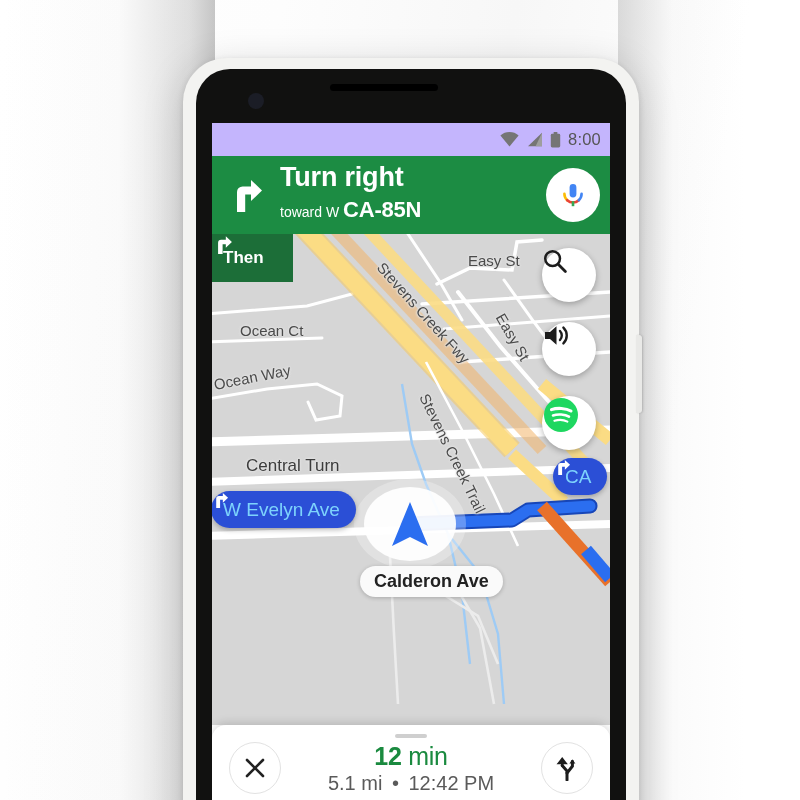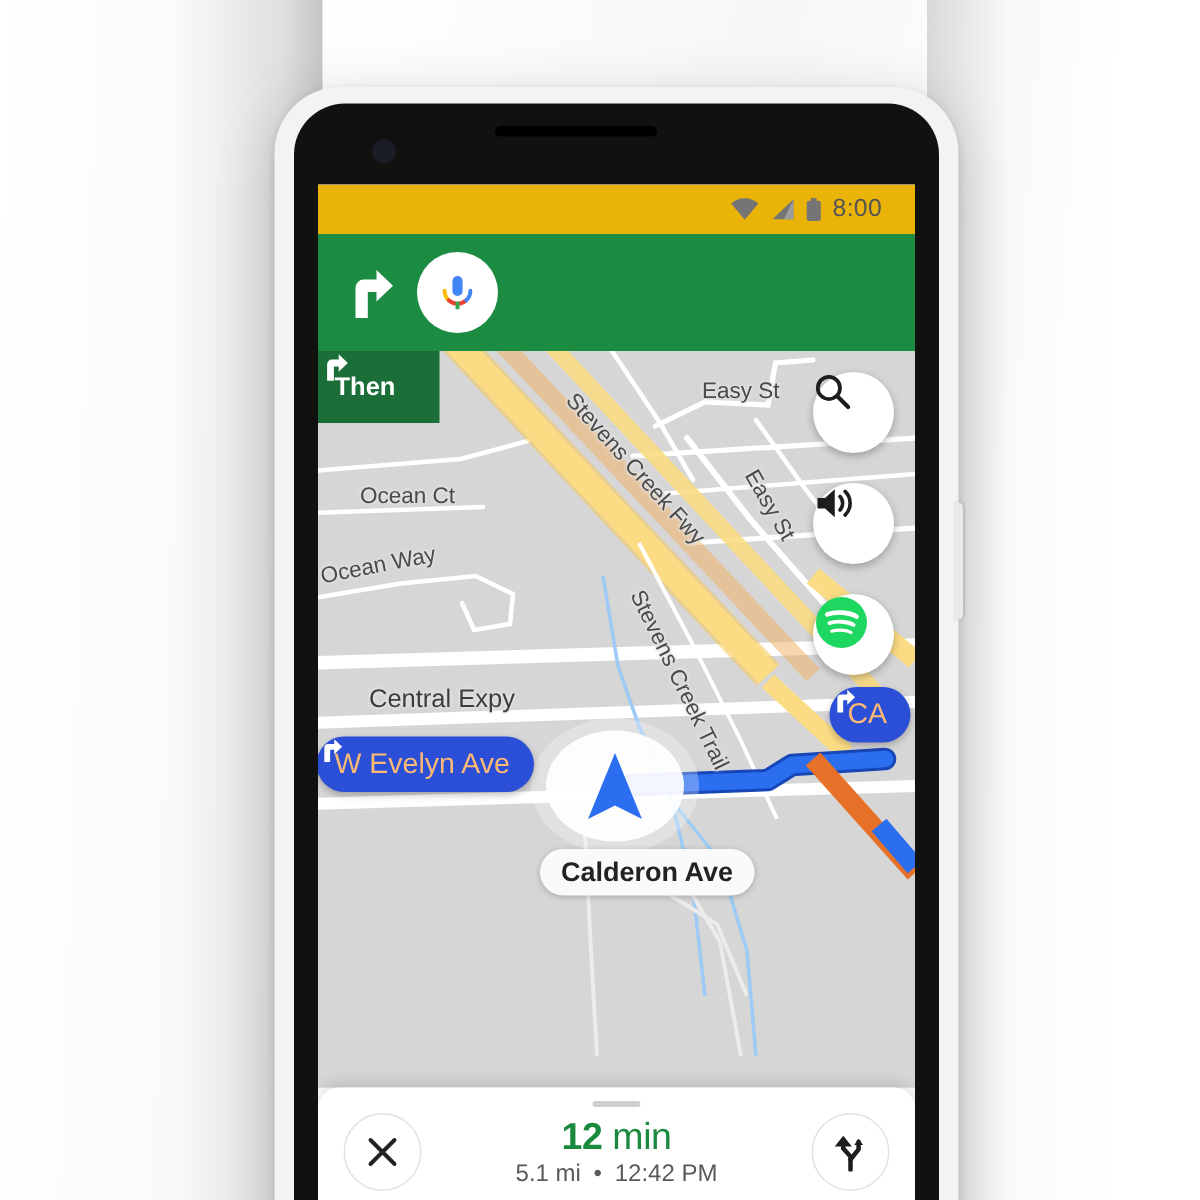--- a/index.html
+++ b/index.html
@@ -57,23 +57,23 @@
   #screen{
     position:absolute; left:212px; top:123px;
     width:398px; height:677px;
     background:#ffffff;
     overflow:hidden;
   }
 
   
   #statusbar{
     position:absolute; left:0; top:0; width:398px; height:33px;
-    background:#eab308;
+    background:#c4b5fd;
     display:flex; align-items:center; justify-content:flex-end;
-    padding-right:22px; gap:7px;
+    padding-right:9px; gap:7px;
   }
   .sb-ico{ display:block; }
   #sb-time{
     font-size:16.5px; color:#555; letter-spacing:0.2px;
     font-family:"Liberation Sans", sans-serif;
   }
 
   
   #navheader{
     position:absolute; left:0; top:33px; width:398px; height:78px;
@@ -115,21 +115,21 @@
   .fab{
     position:absolute; width:54px; height:54px; border-radius:50%;
     background:#fff; display:flex; align-items:center; justify-content:center;
     box-shadow:0 2px 6px rgba(0,0,0,0.28); cursor:pointer;
   }
   #fab-search{ left:330px; top:14px; }
   #fab-sound { left:330px; top:88px; }
   #fab-spotify{ left:330px; top:162px; }
 
   .turn-chip{
-    position:absolute; background:#2b4fd6; color:#fdba74;
+    position:absolute; background:#2b4fd6; color:#7dd3fc;
     border-radius:20px; height:37px; display:flex; align-items:center;
     gap:7px; padding:0 16px 0 12px; font-size:19px;
     box-shadow:0 2px 5px rgba(0,0,0,0.25); cursor:pointer;
   }
   #chip-left { left:-1px; top:257px; }
   #chip-right{ left:341px; top:224px; }
 
   #street-pill{
     position:absolute; left:148px; top:332px;
     background:#fafafa; border-radius:16px; padding:5px 14px;
@@ -152,21 +152,21 @@
     display:flex; align-items:center;
   }
   .round-btn{
     width:52px;height:52px;border-radius:50%;background:#fff;
     border:1px solid #e2e2e2;display:flex;align-items:center;justify-content:center;
     cursor:pointer; flex:0 0 auto;
   }
   #eta-center{ flex:1; text-align:center; }
   #eta-time{ font-size:25px; color:#1a8a3f; font-weight:bold; letter-spacing:-0.3px; }
   #eta-time .unit{ font-weight:normal;text-align:center; }
-  #eta-sub{ font-size:16px; color:#5a5a5a; margin-top:1px; }
+  #eta-sub{ font-size:20px; color:#5a5a5a; margin-top:1px; }
   #eta-sub .dot{ padding:0 4px; }
 </style>
 </head>
 <body>
 
 <div id="backdrop"></div>
 <div id="backdrop-shadowL"></div>
 <div id="backdrop-shadowR"></div>
 
 <div id="phone"></div>
@@ -191,20 +191,27 @@
     </svg>
     <span id="sb-time">8:00</span>
   </div>
 
   <div id="navheader">
     <div id="turn-arrow-box">
       <svg width="38" height="38" viewBox="0 0 38 38">
         <path d="M11 36 L11 16 A5.6 5.6 0 0 1 16.6 10.4 L25 10.4 L25 4 L36 14.5 L25 25 L25 18.6 L19.2 18.6 L19.2 36 Z" fill="#ffffff"></path>
       </svg>
     </div>
+    <div id="nav-text">
+      <div id="nav-primary">Turn right</div>
+      <div id="nav-secondary">
+        <span>toward W</span>
+        <span class="big">CA-85N</span>
+      </div>
+    </div>
     <div id="mic-btn">
       <svg width="30" height="30" viewBox="0 0 30 30">
         <rect x="11.6" y="4" width="6.8" height="13.4" rx="3.4" fill="#4285f4"></rect>
         <path d="M6.4 13.8 A8.6 8.6 0 0 0 9.2 20.2" stroke="#fbbc05" stroke-width="2.6" fill="none" stroke-linecap="round"></path>
         <path d="M9.2 20.2 A8.6 8.6 0 0 0 20.8 20.2" stroke="#ea4335" stroke-width="2.6" fill="none" stroke-linecap="round"></path>
         <path d="M20.8 20.2 A8.6 8.6 0 0 0 23.6 13.8" stroke="#4285f4" stroke-width="2.6" fill="none" stroke-linecap="round"></path>
         <rect x="13.7" y="21.2" width="2.6" height="5" fill="#34a853"></rect>
       </svg>
     </div>
   </div>
@@ -267,21 +274,21 @@
       <ellipse cx="198" cy="290" rx="46" ry="37" fill="#ffffff" opacity="0.92"></ellipse>
       <ellipse cx="198" cy="290" rx="56" ry="45" fill="#ffffff" opacity="0.28"></ellipse>
       <path d="M198 268 L216 312 L198 303 L180 312 Z" fill="#2b6ef0"></path>
     </svg>
 
     <div class="maplabel" style="left:168px;top:22px;transform:rotate(48deg);transform-origin:left center;">Stevens Creek Fwy</div>
     <div class="maplabel" style="left:256px;top:18px;">Easy St</div>
     <div class="maplabel" style="left:288px;top:72px;transform:rotate(60deg);transform-origin:left center;">Easy St</div>
     <div class="maplabel" style="left:28px;top:88px;">Ocean Ct</div>
     <div class="maplabel" style="left:2px;top:142px;transform:rotate(-11deg);transform-origin:left center;">Ocean Way</div>
-    <div class="maplabel" style="left:34px;top:222px;font-size:17px;color:#3c3c3c;">Central Expy</div>
+    <div class="maplabel" style="left:34px;top:222px;font-size:17px;color:#3c3c3c;">Central Turn</div>
     <div class="maplabel" style="left:212px;top:152px;transform:rotate(64deg);transform-origin:left center;">Stevens Creek Trail</div>
 
     <div id="then-banner">
       <span id="then-label">Then</span>
       <svg width="21" height="21" viewBox="0 0 38 38">
         <path d="M11 36 L11 16 A5.6 5.6 0 0 1 16.6 10.4 L25 10.4 L25 4 L36 14.5 L25 25 L25 18.6 L19.2 18.6 L19.2 36 Z" fill="#ffffff"></path>
       </svg>
     </div>
 
     <div class="fab" id="fab-search">

